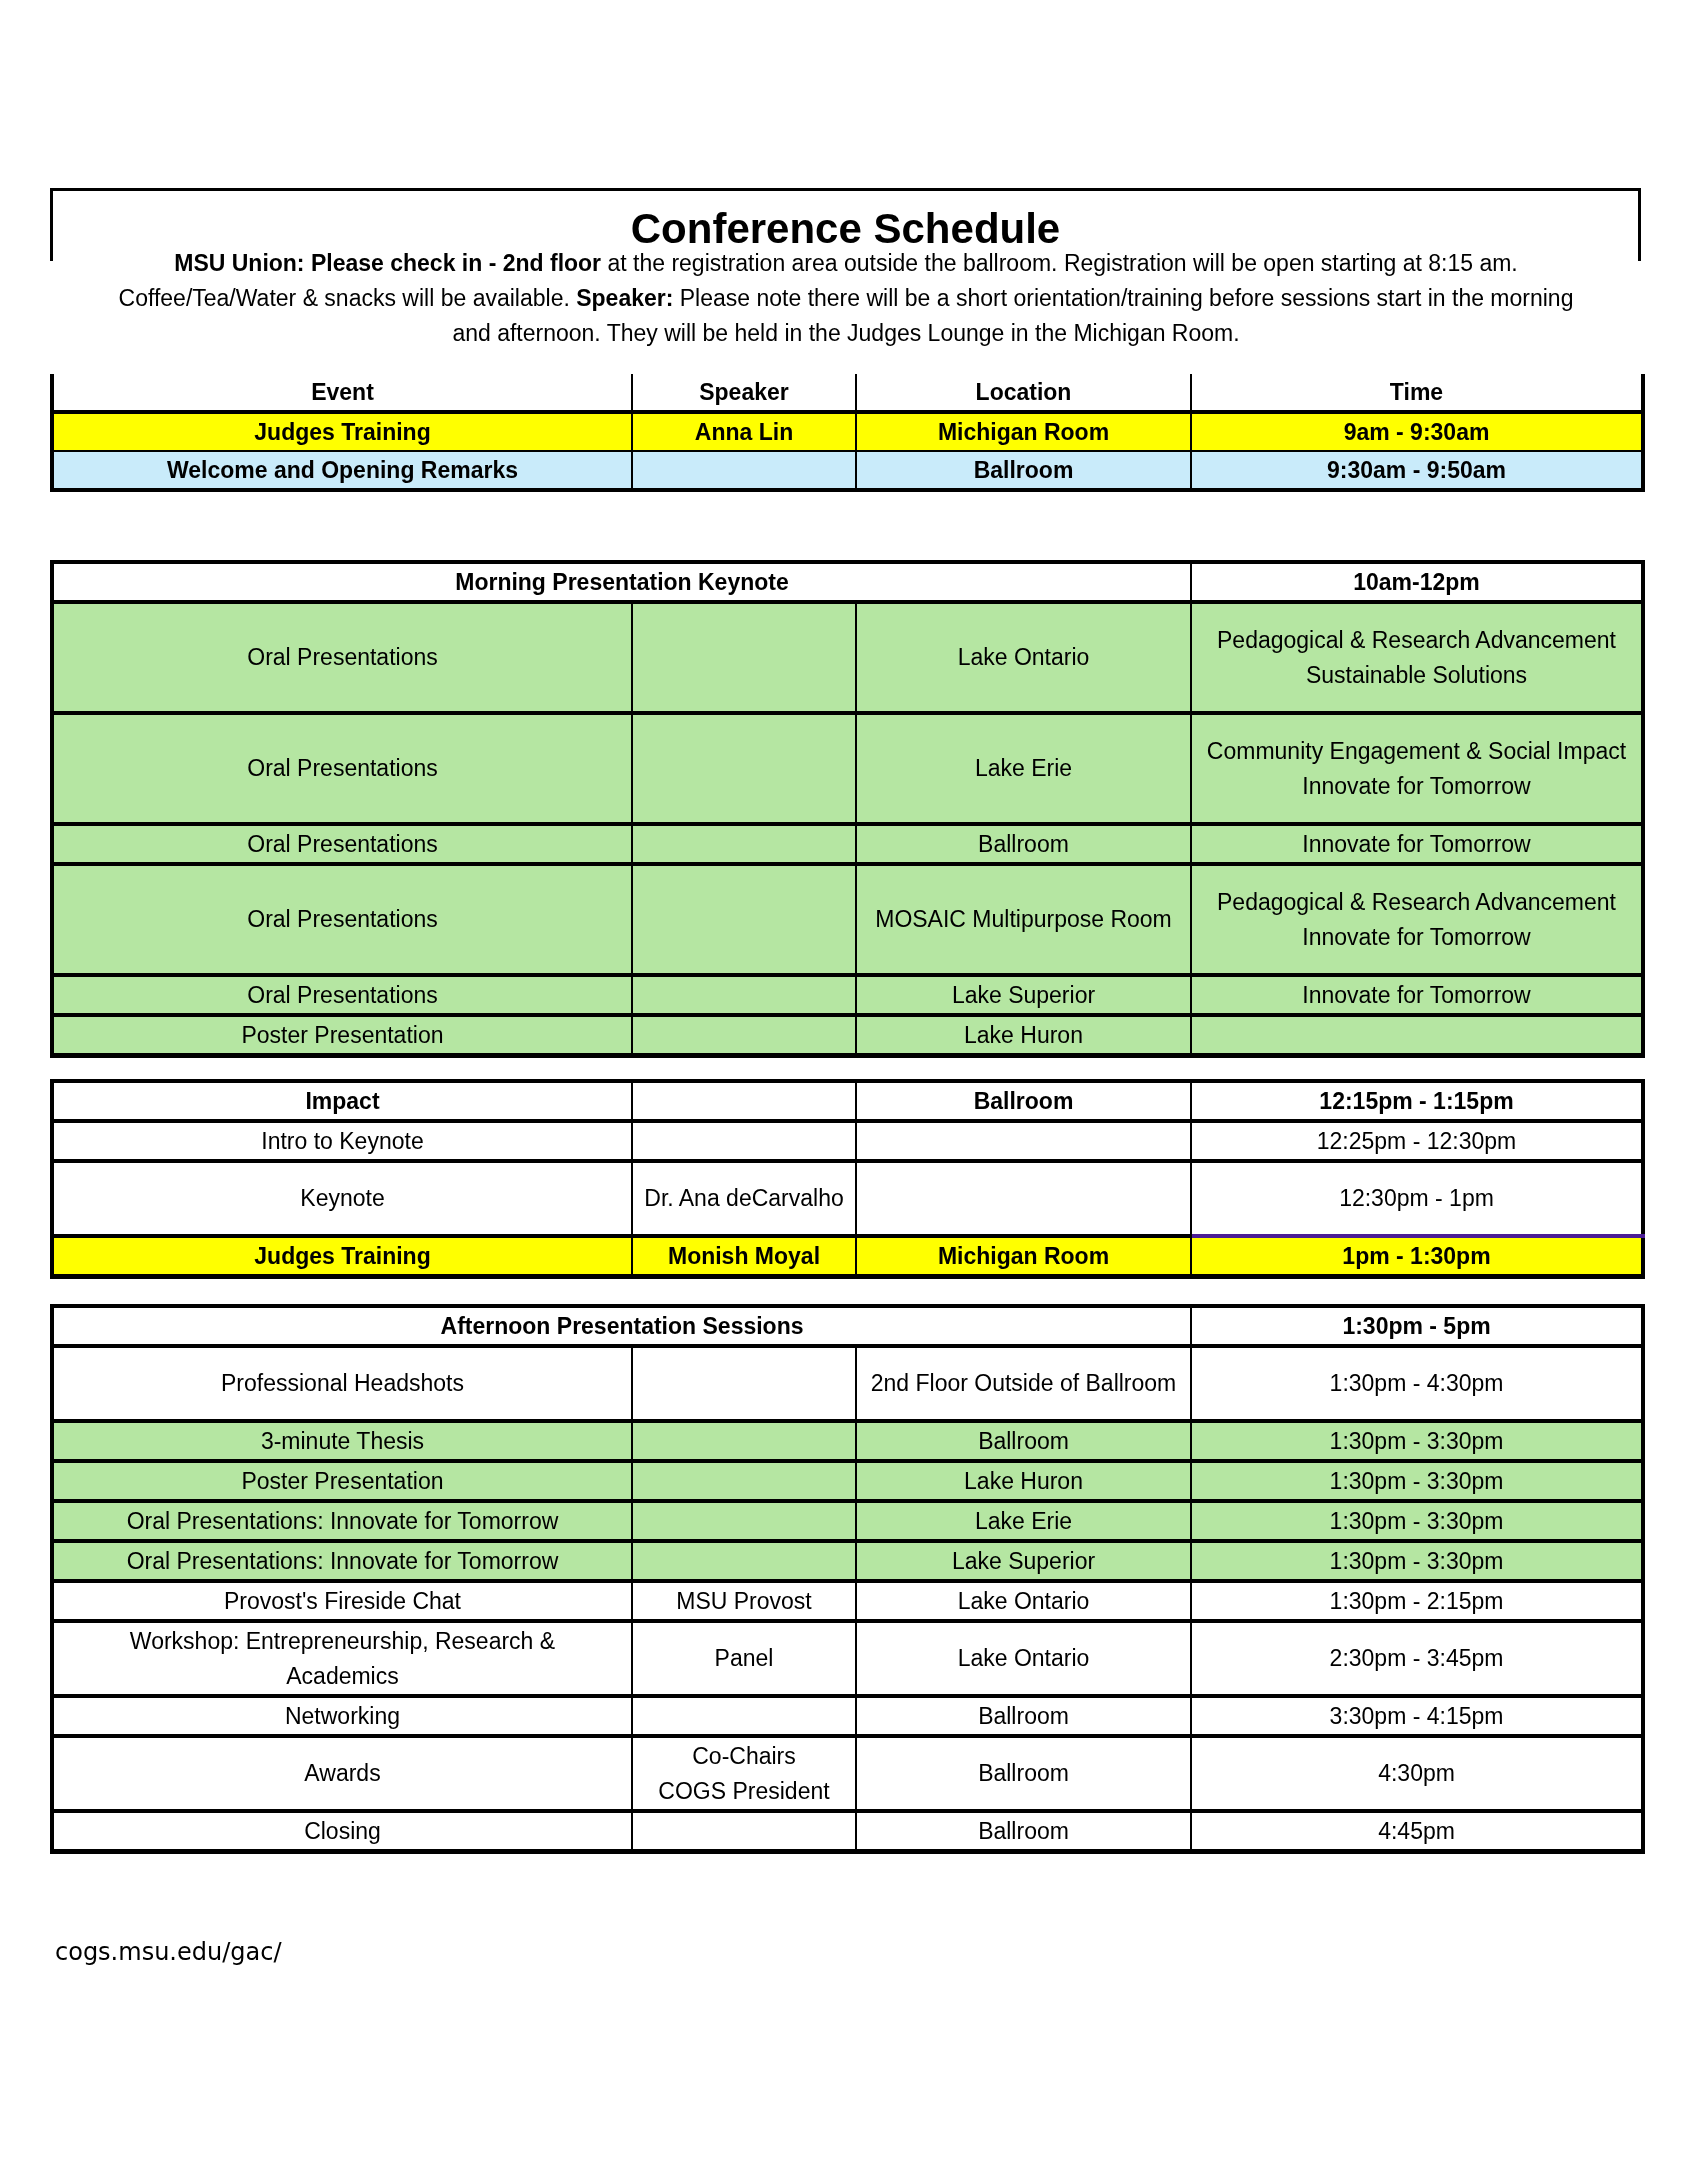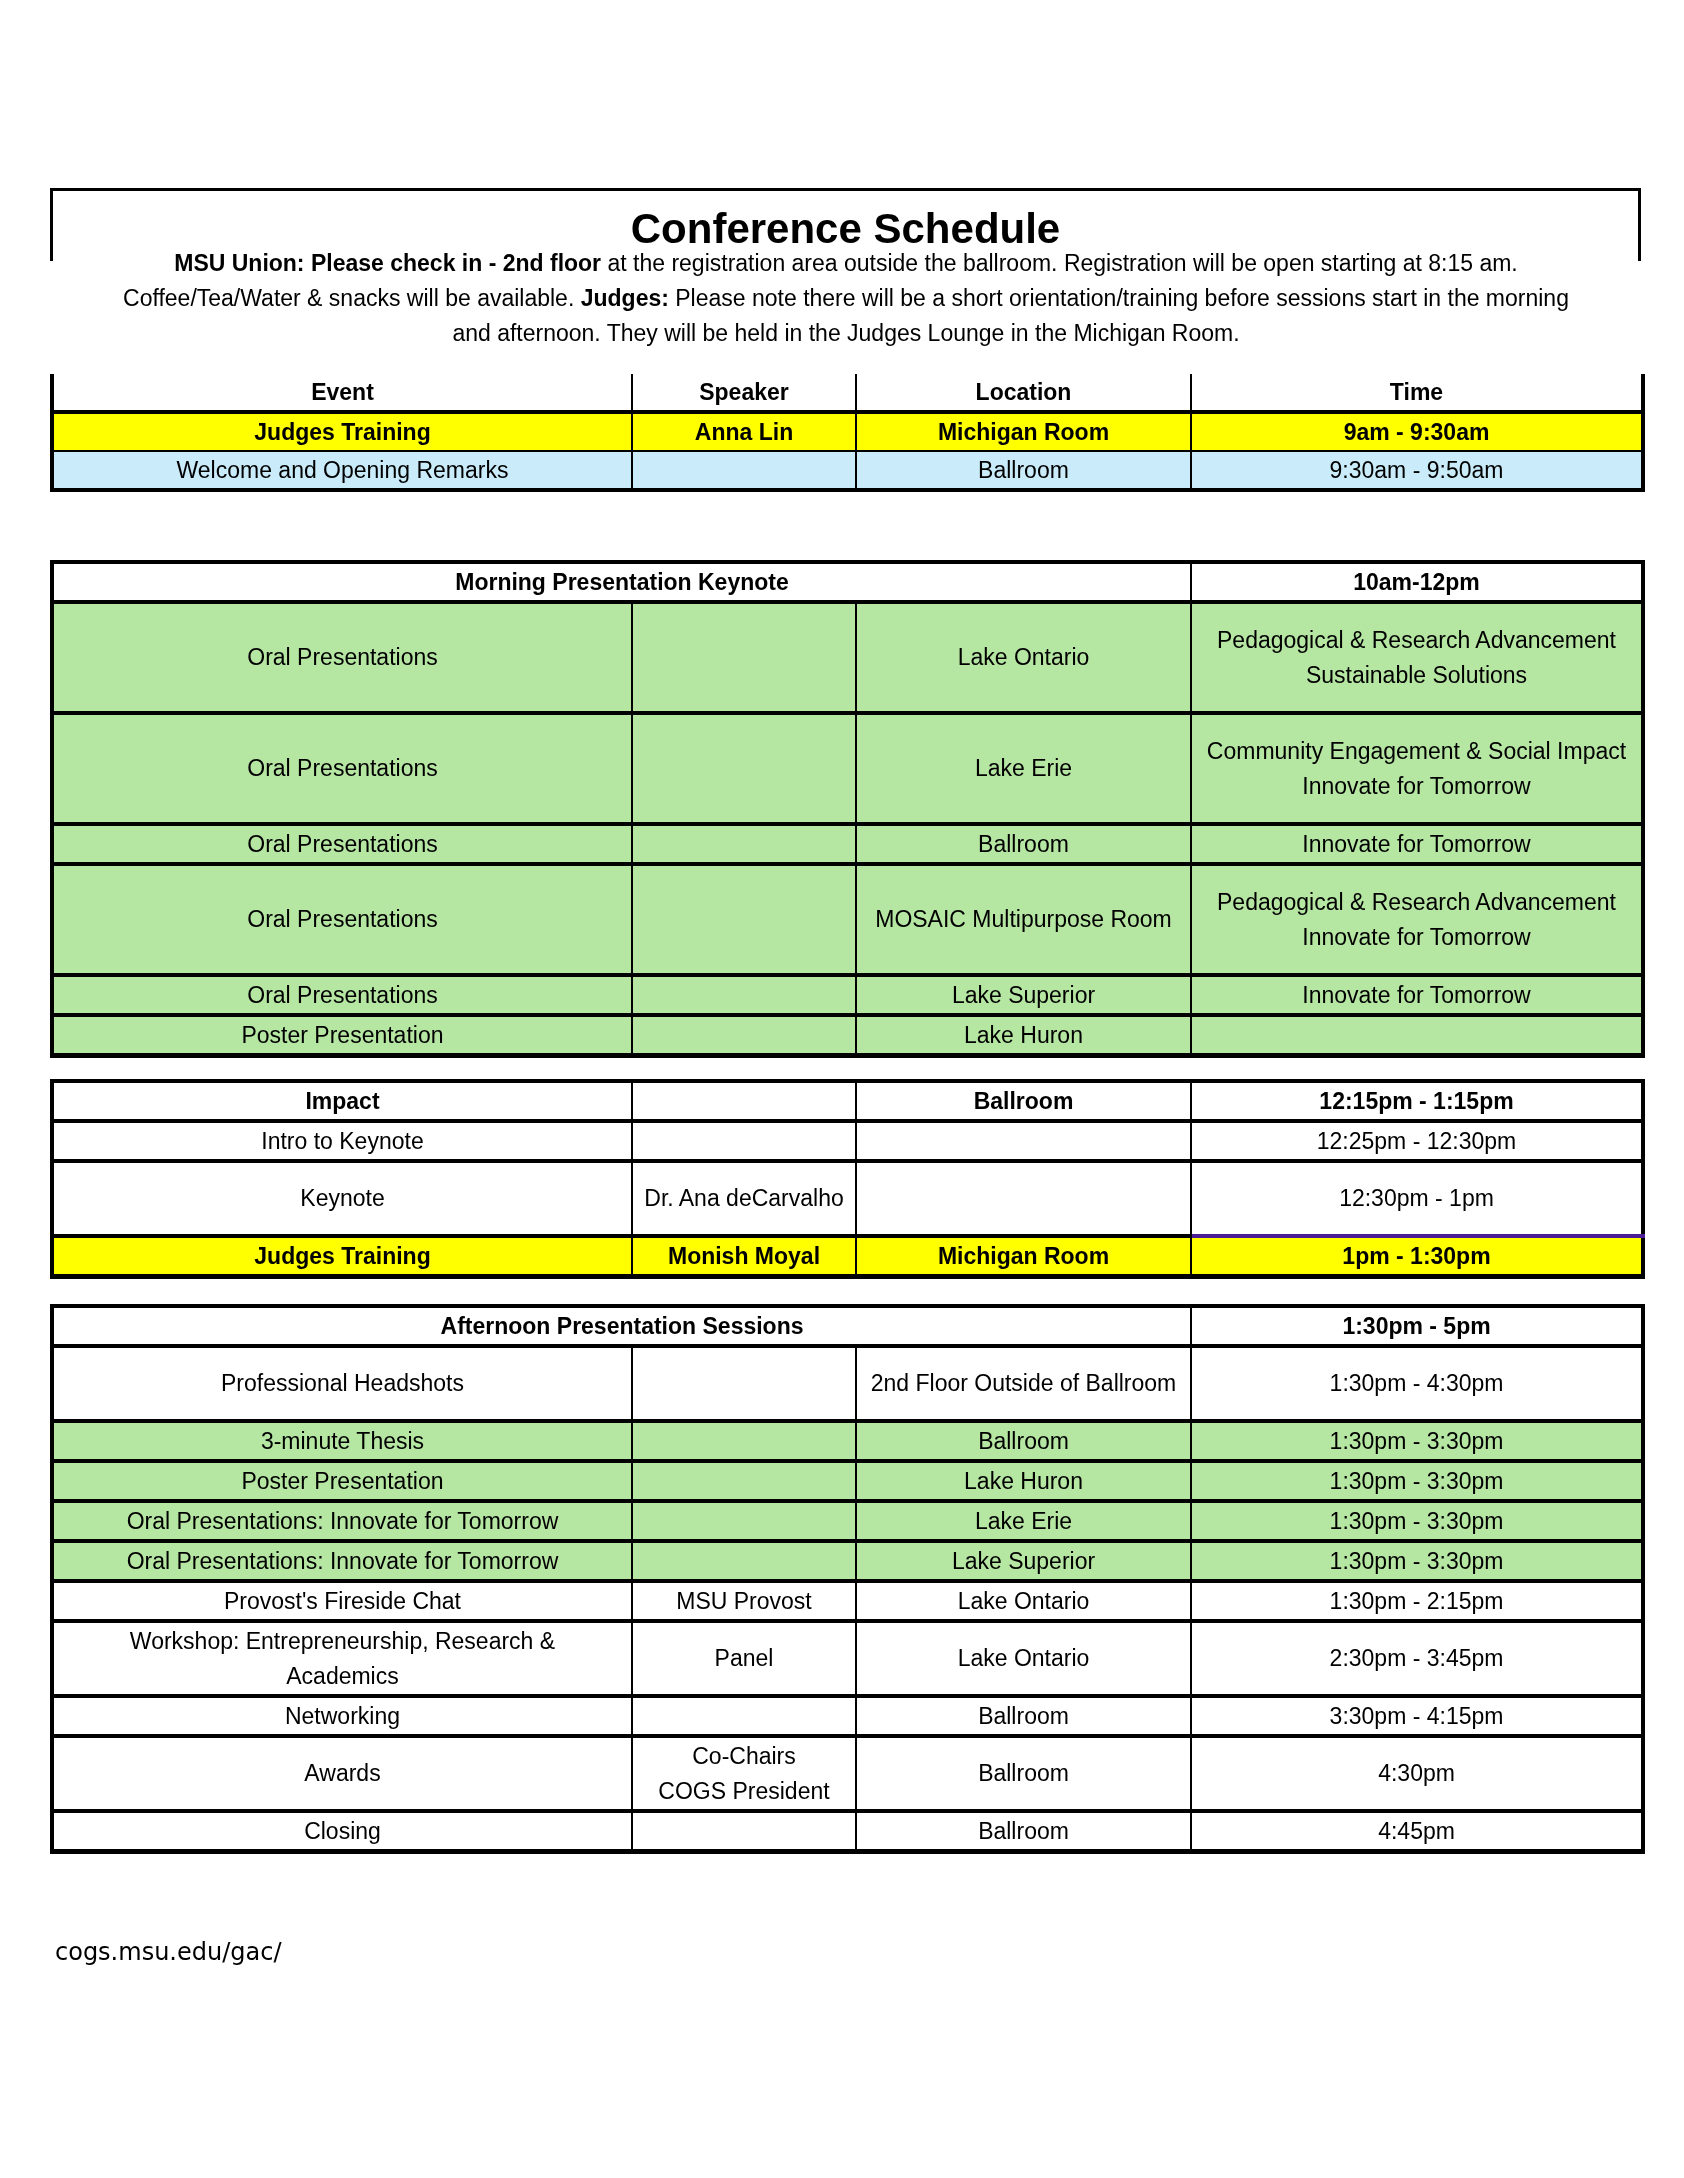--- a/index.html
+++ b/index.html
@@ -34,21 +34,21 @@
       border: 2px solid #000; text-align: center; vertical-align: middle;
       padding: 0 2px; line-height: 35px; overflow: hidden; white-space: nowrap;
     }
     table.sched td.wrap { white-space: normal; }
     col.c1 { width: 580px; }
     col.c2 { width: 224px; }
     col.c3 { width: 335px; }
     col.c4 { width: 452px; }
     .bold td, td.bold { font-weight: bold; }
     tr.thick-top td { border-top: 4px solid #000; }
-    tr.thick-bottom td { border-bottom: 4px solid #000; }
+    tr.thick-bottom td { border-bottom: 4px solid #000; font-weight: bold; }
 
     .yellow td { background: #ffff00; }
     .blue td { background: #c9ebfa; }
     .green td { background: #b5e6a2; }
     .white td { background: #ffffff; }
 
     #t1 { top: 374px; }
     #t1 tr.hdr td { border-top: none; height: 36px; }
     #t1 tr.hdr td:first-child { border-left: 4px solid #000; }
     #t1 tr.hdr td:last-child { border-right: 4px solid #000; }
@@ -70,21 +70,21 @@
 <body>
 
 <div class="page">
 
   <div class="title-box">
     <div class="title">Conference Schedule</div>
   </div>
 
   <div class="intro">
     <div><b>MSU Union: Please check in - 2nd floor</b><span> at the registration area outside the ballroom.  Registration will be open starting at 8:15 am.</span></div>
-    <div><span>Coffee/Tea/Water &amp; snacks will be available. </span><b>Judges:</b><span> Please note there will be a short orientation/training before sessions start in the morning</span></div>
+    <div><span>Coffee/Tea/Water &amp; snacks will be available. </span><b>Speaker:</b><span> Please note there will be a short orientation/training before sessions start in the morning</span></div>
     <div>and afternoon.  They will be held in the Judges Lounge in the Michigan Room.</div>
   </div>
 
   <table class="sched" id="t1">
     <colgroup>
         <col class="c1">
         <col class="c2">
         <col class="c3">
         <col class="c4">
       </colgroup>

